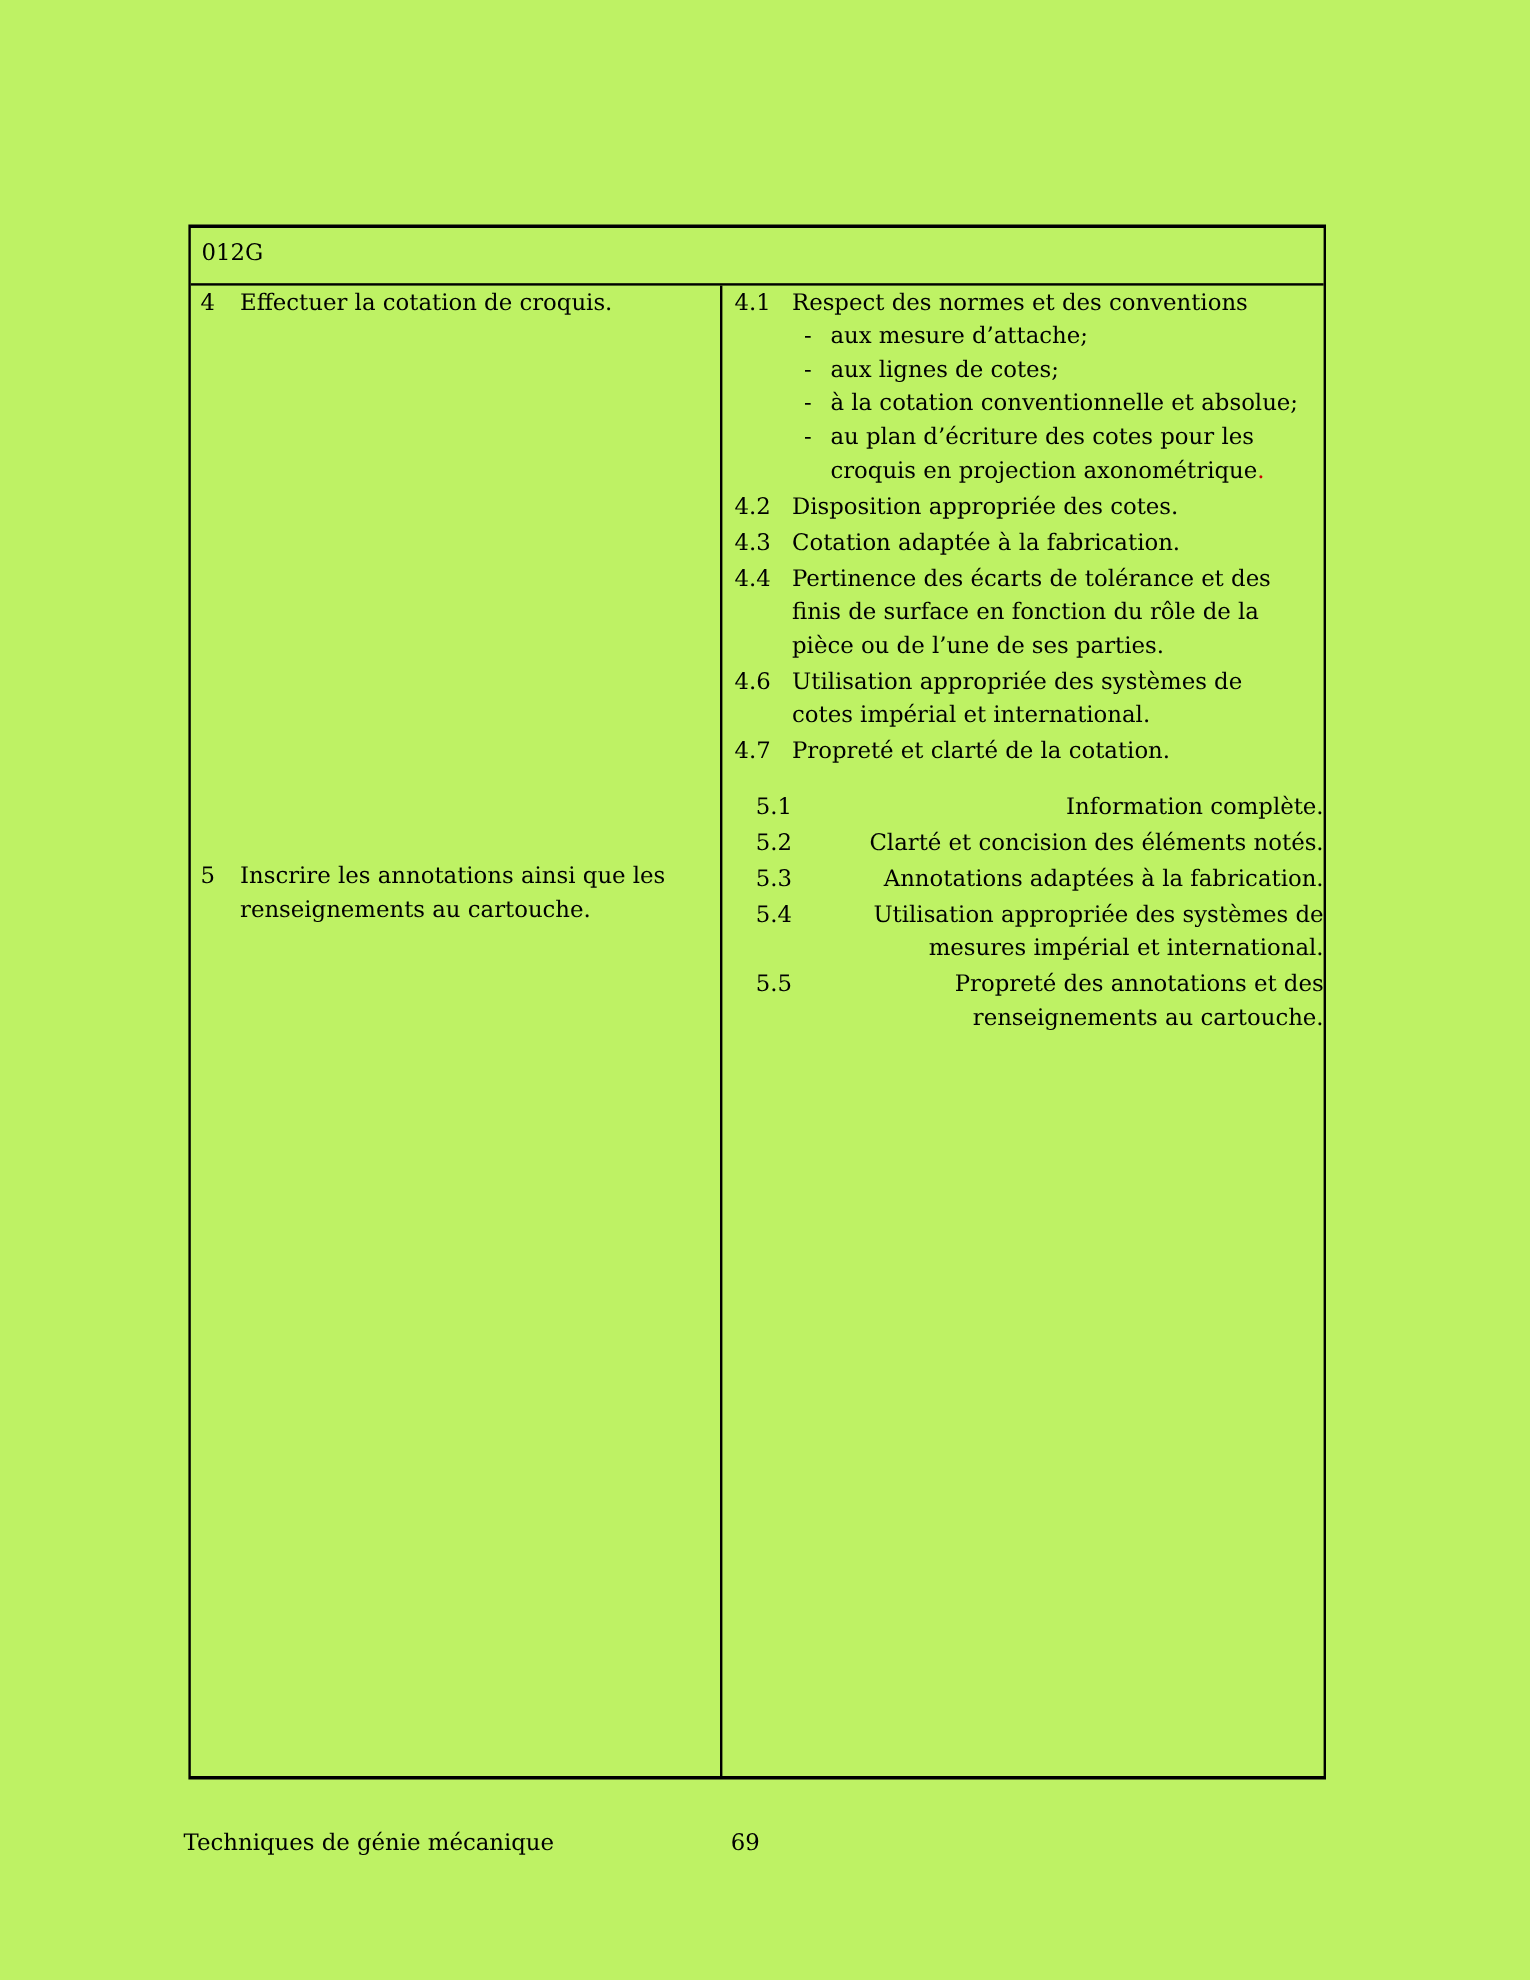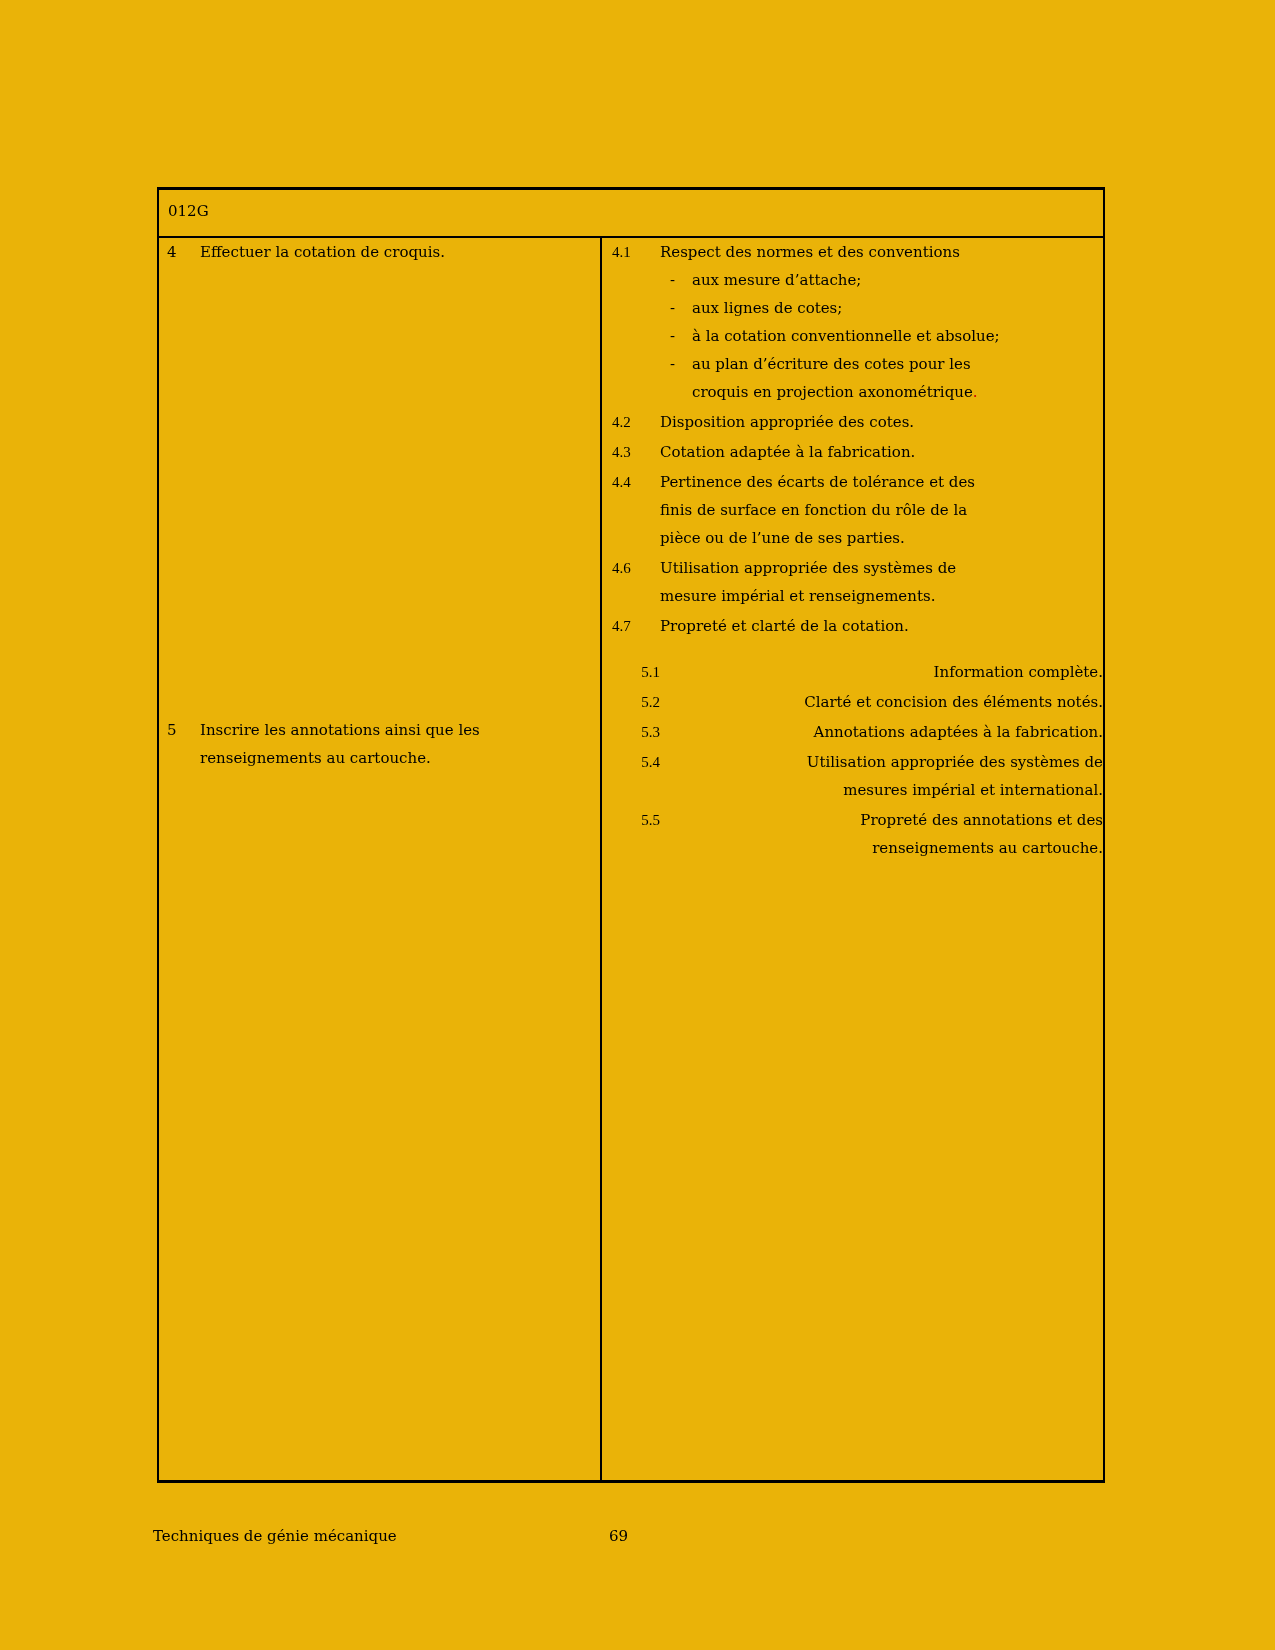--- a/index.html
+++ b/index.html
@@ -1,23 +1,23 @@
 <!DOCTYPE html>
 <html lang="fr"><head>
 <meta charset="utf-8">
 <title>012G</title>
 <style>
   html,body{margin:0;padding:0;background:#e8e8e8;}
   .page{
     position:relative;
     width:1275px;height:1650px;
-    background:#eab308;
+    background:#bef264;
     font-family:"DejaVu Serif","Liberation Serif",serif;
     color:#000;
-    font-size:15px;
+    font-size:19px;
     line-height:28px;
     margin:0 auto;
     overflow:hidden;
   }
   .doc-table{
     position:absolute;
     left:157px;top:187px;
     width:948px;height:1296px;
     box-sizing:border-box;
     border-top:3px solid #000;
@@ -42,21 +42,21 @@
     border-right:2px solid #000;
     padding:0 0 0 8px;
   }
   .col-crit{
     box-sizing:border-box;
     flex:1 1 auto;
     padding:0 0 0 10px;
   }
   .item{display:flex;margin:0 0 2px 0;}
   .col-obj .num{flex:0 0 33px;}
-  .col-crit .num{flex:0 0 48px;font-family:Liberation Serif, serif;}
+  .col-crit .num{flex:0 0 48px;}
   .txt{flex:1 1 auto;}
   .brow{display:flex;padding-left:10px;}
   .dash{flex:0 0 22px;}
   .obj5{margin-top:450px;}
   .crit5{margin-top:18px;text-align:right;}
   .red{color:#cc0000;}
   .footer{
     position:absolute;
     left:1px;top:1522px;
     width:100%;
@@ -148,21 +148,21 @@
               <div class="line">finis de surface en fonction du rôle de la</div>
               <div class="line">pièce ou de l’une de ses parties.</div>
             </span>
           </div>
 
 
           <div class="item">
             <span class="num">4.6</span>
             <span class="txt">
               <div class="line">Utilisation appropriée des systèmes de</div>
-              <div class="line">mesure impérial et renseignements.</div>
+              <div class="line">cotes impérial et international.</div>
             </span>
           </div>
 
           <div class="item">
             <span class="num">4.7</span>
             <span class="txt">
                 <div class="line">Propreté et clarté de la cotation.</div>
               </span>
           </div>
 

